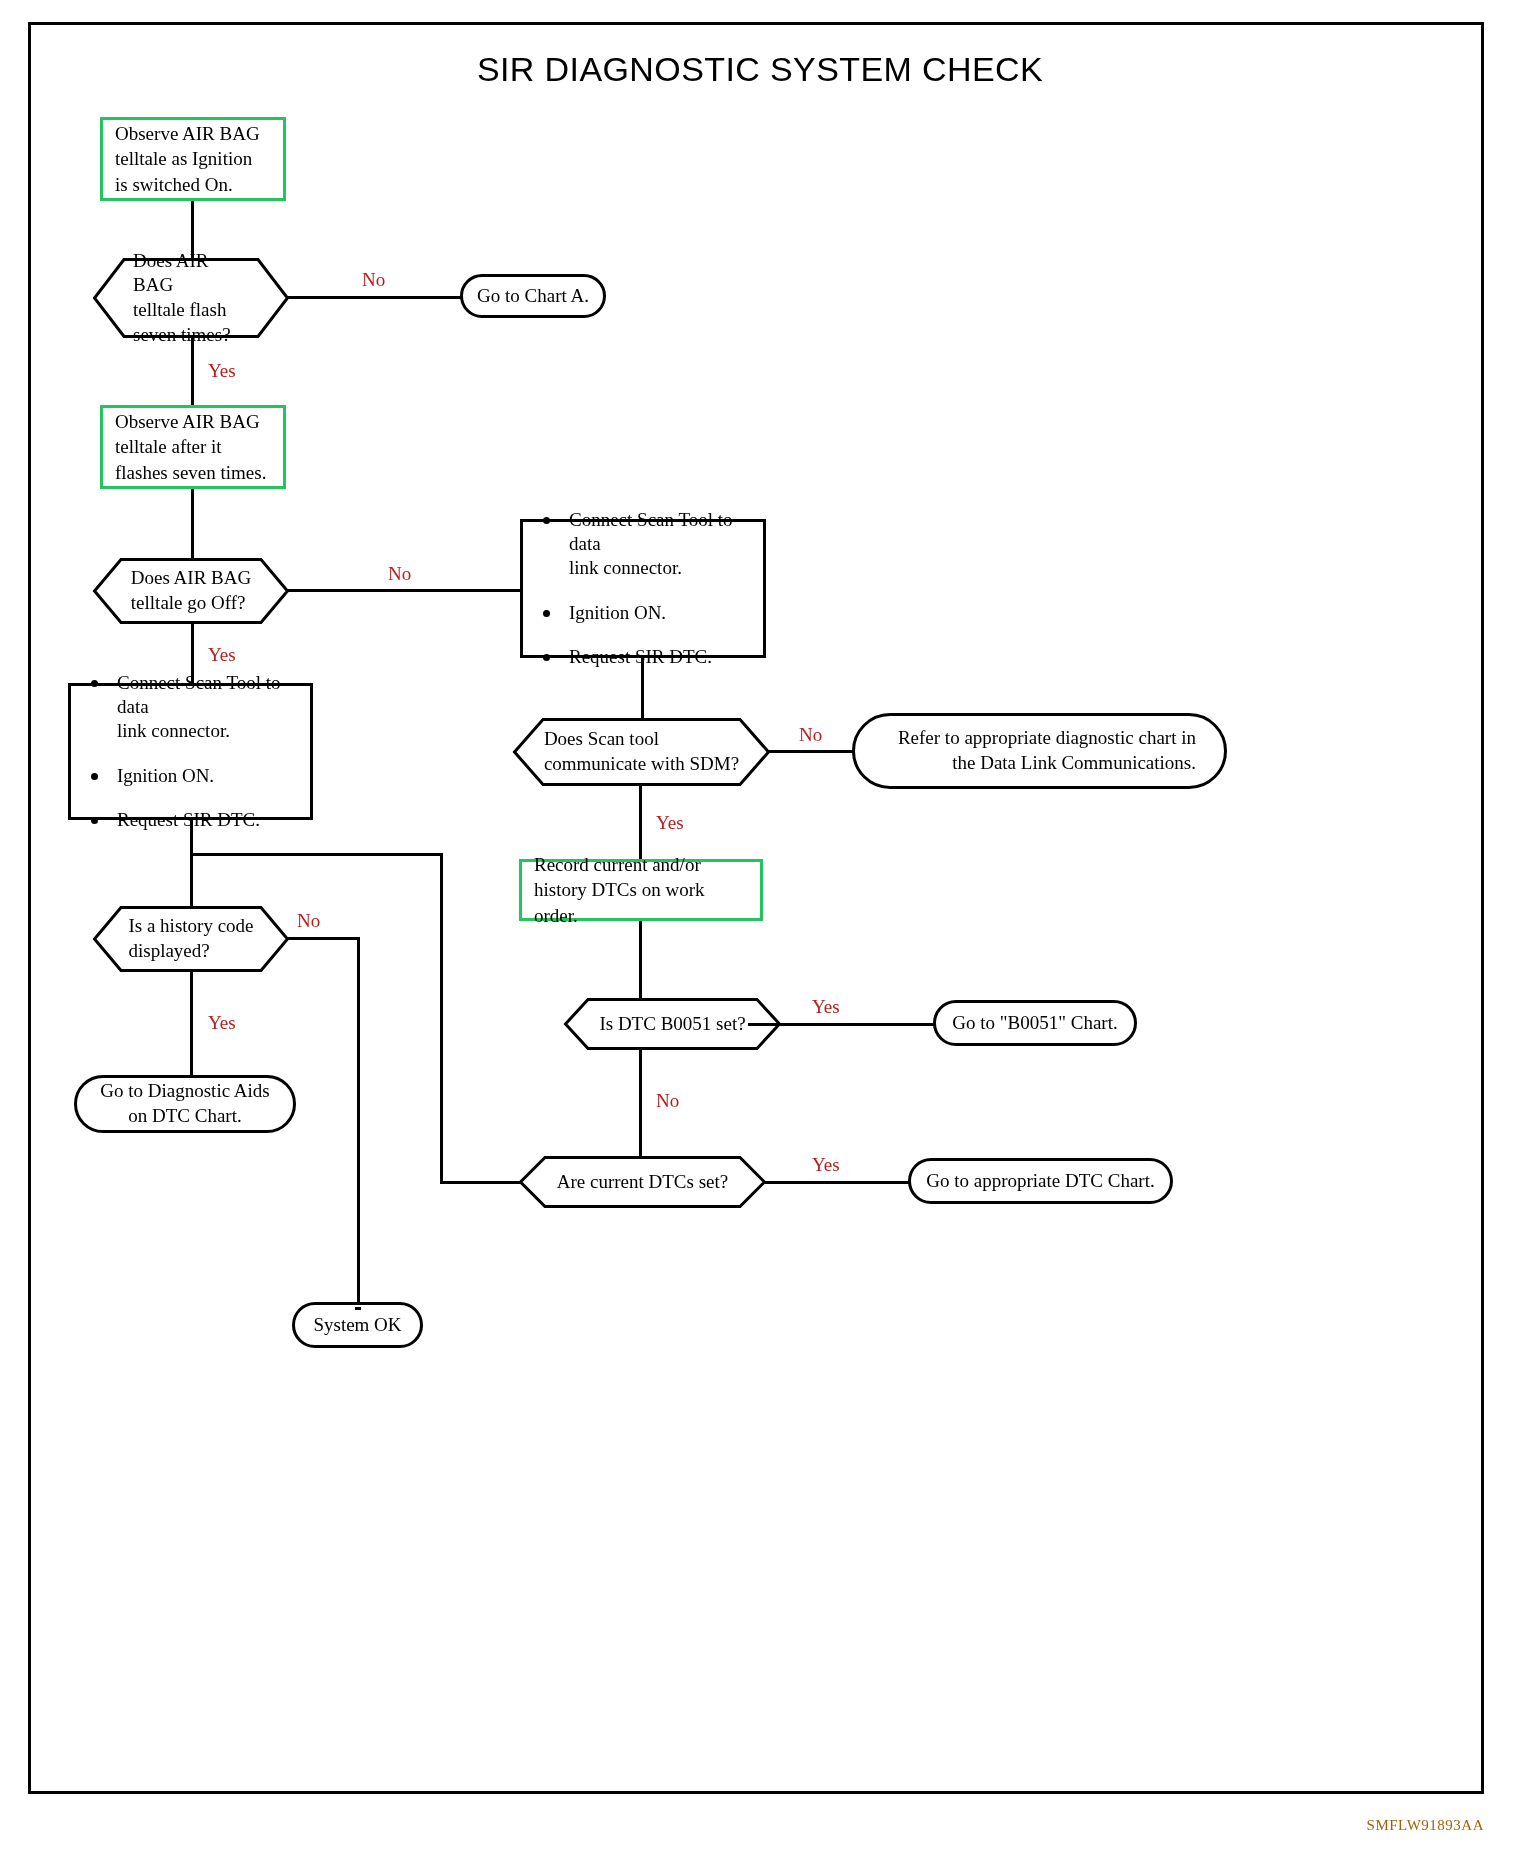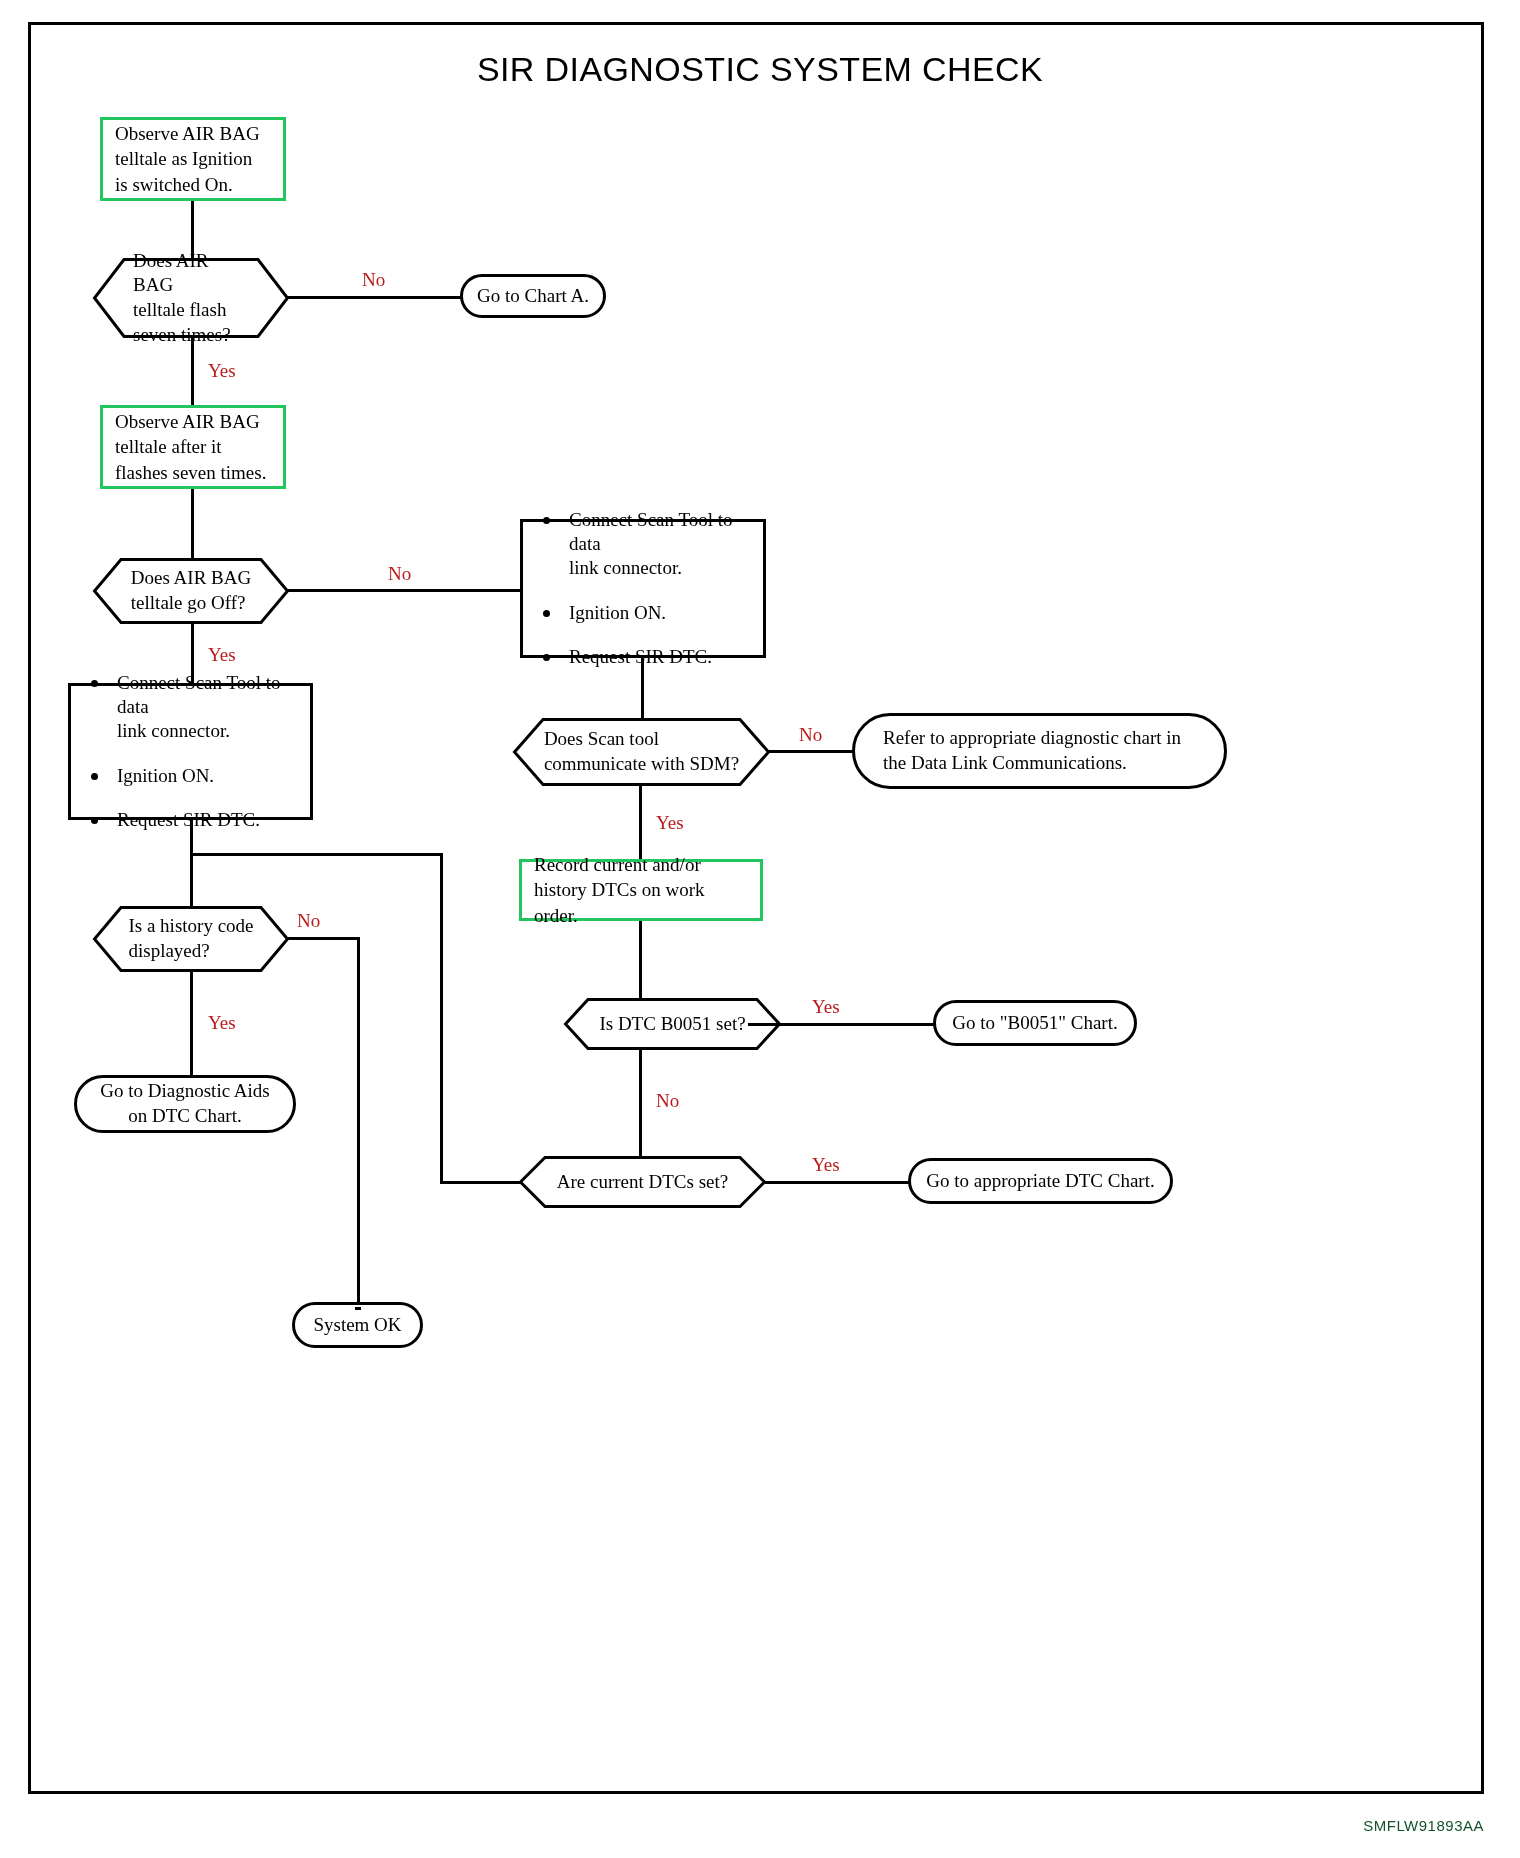--- a/index.html
+++ b/index.html
@@ -36,24 +36,24 @@
     font-family: "Liberation Sans", "DejaVu Sans", sans-serif;
     font-size: 34px;
     font-weight: normal;
     letter-spacing: 0.4px;
     color: #000;
   }
   #doc-code {
     position: absolute;
     right: 36px;
     bottom: 24px;
-    font-family: Liberation Sans, sans-serif;
+    font-family: Liberation Serif, serif;
     font-size: 15px;
     letter-spacing: 0.5px;
-    color: #14532d;
+    color: #a16207;
   }
 
   
   .node {
     position: absolute;
     box-sizing: border-box;
   }
   .proc {
     border: 3px solid #22c55e;
     background: #fff;
@@ -135,21 +135,21 @@
     justify-content: center;
     box-sizing: border-box;
     padding: 6px 14px;
   }
   .terminal .ttxt {
     font-size: 19px;
     line-height: 1.3;
     text-align: center;
     white-space: pre-line;
   }
-  .terminal.lefttxt .ttxt { text-align: left; width: 100%; }
+  .terminal.lefttxt .ttxt { text-align: right; width: 100%; }
 
   
   .line {
     position: absolute;
     background: #000;
   }
   .vline { width: 3px; }
   .hline { height: 3px; }
 
   .edgelabel {

